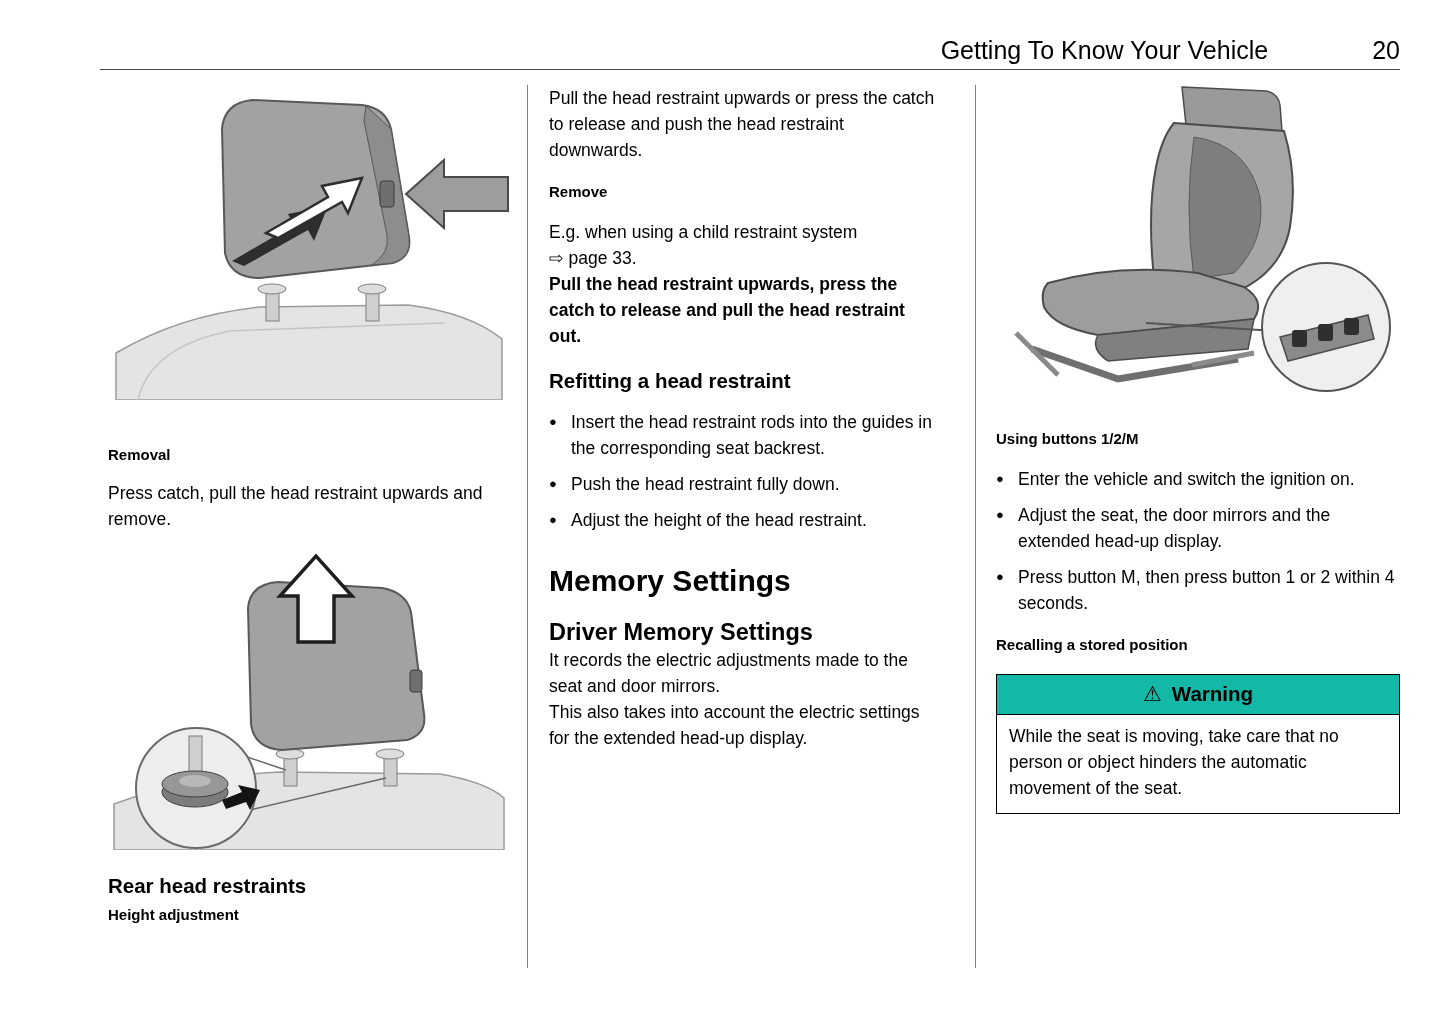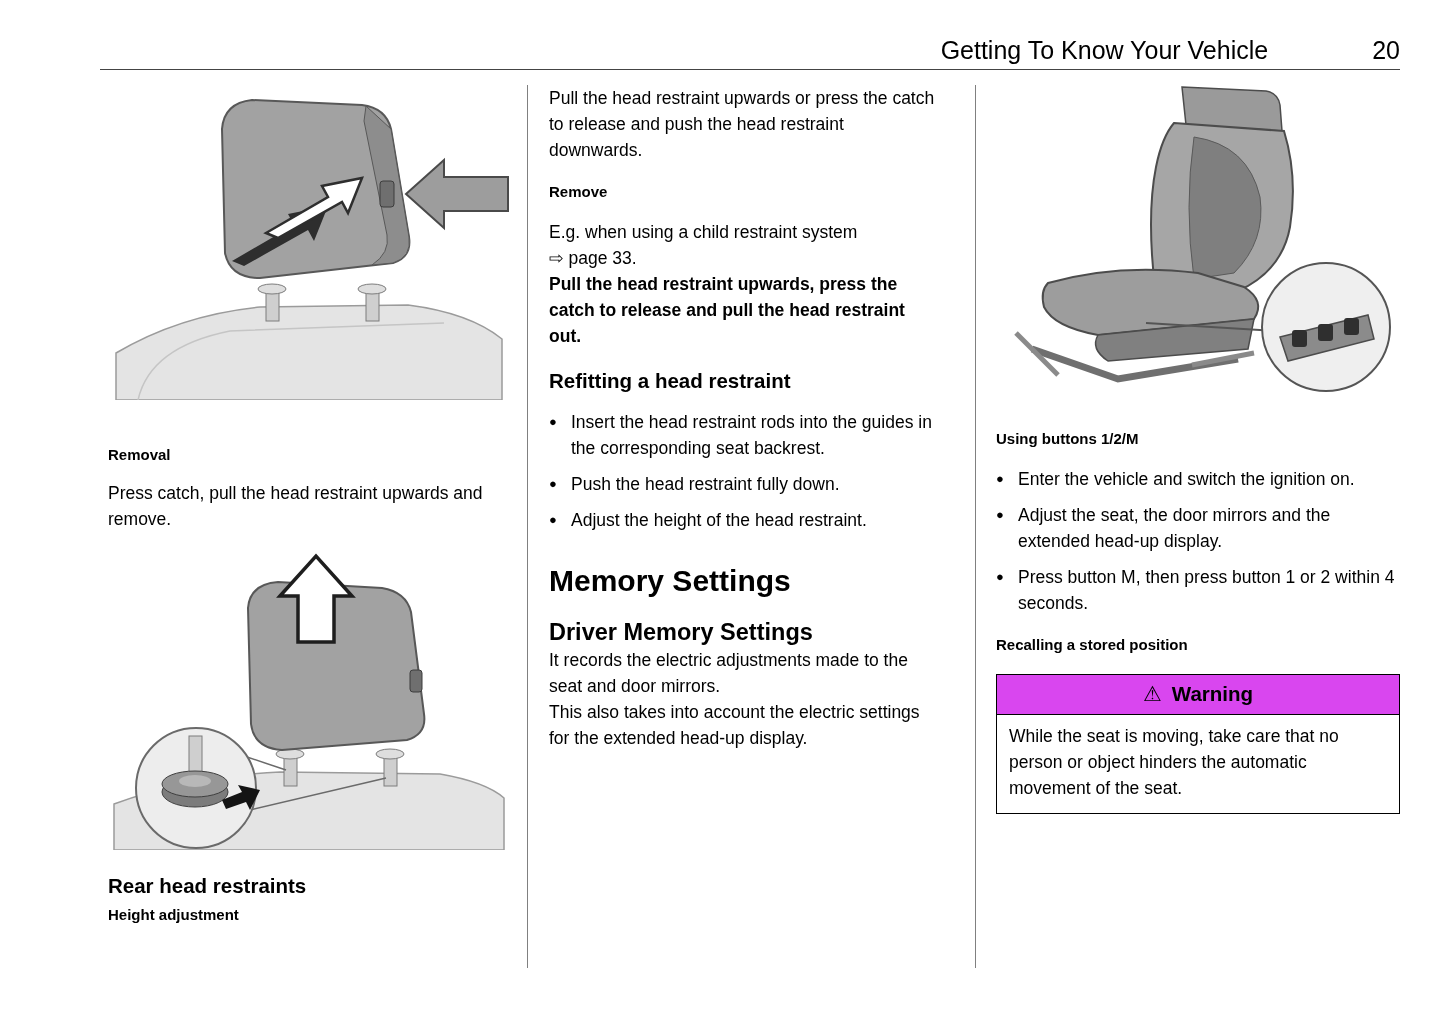--- a/index.html
+++ b/index.html
@@ -48,21 +48,21 @@
   ul.bullet-list li {
     position:relative; padding-left:22px; margin-bottom:10px;
     font-size:17.5px; line-height:26px;
   }
   ul.bullet-list li::before {
     content:"●"; position:absolute; left:0; top:0px; font-size:13px;
   }
 
   .warning-box { margin-top:16px; border:1.5px solid #000; }
   .warning-header {
-    background:#d946ef; border-bottom:1.5px solid #000;
+    background:#14b8a6; border-bottom:1.5px solid #000;
     text-align:center; font-weight:bold; font-size:20.5px;
     padding:7px 0 8px 0;
   }
   .warning-header .warn-icon { font-weight:normal; margin-right:10px; font-size:21px; }
   .warning-body { padding:8px 12px 12px 12px; font-size:17.5px; line-height:26px; }
 
   .cap-top { margin-top:42px; }
 </style>
 </head>
 <body>

